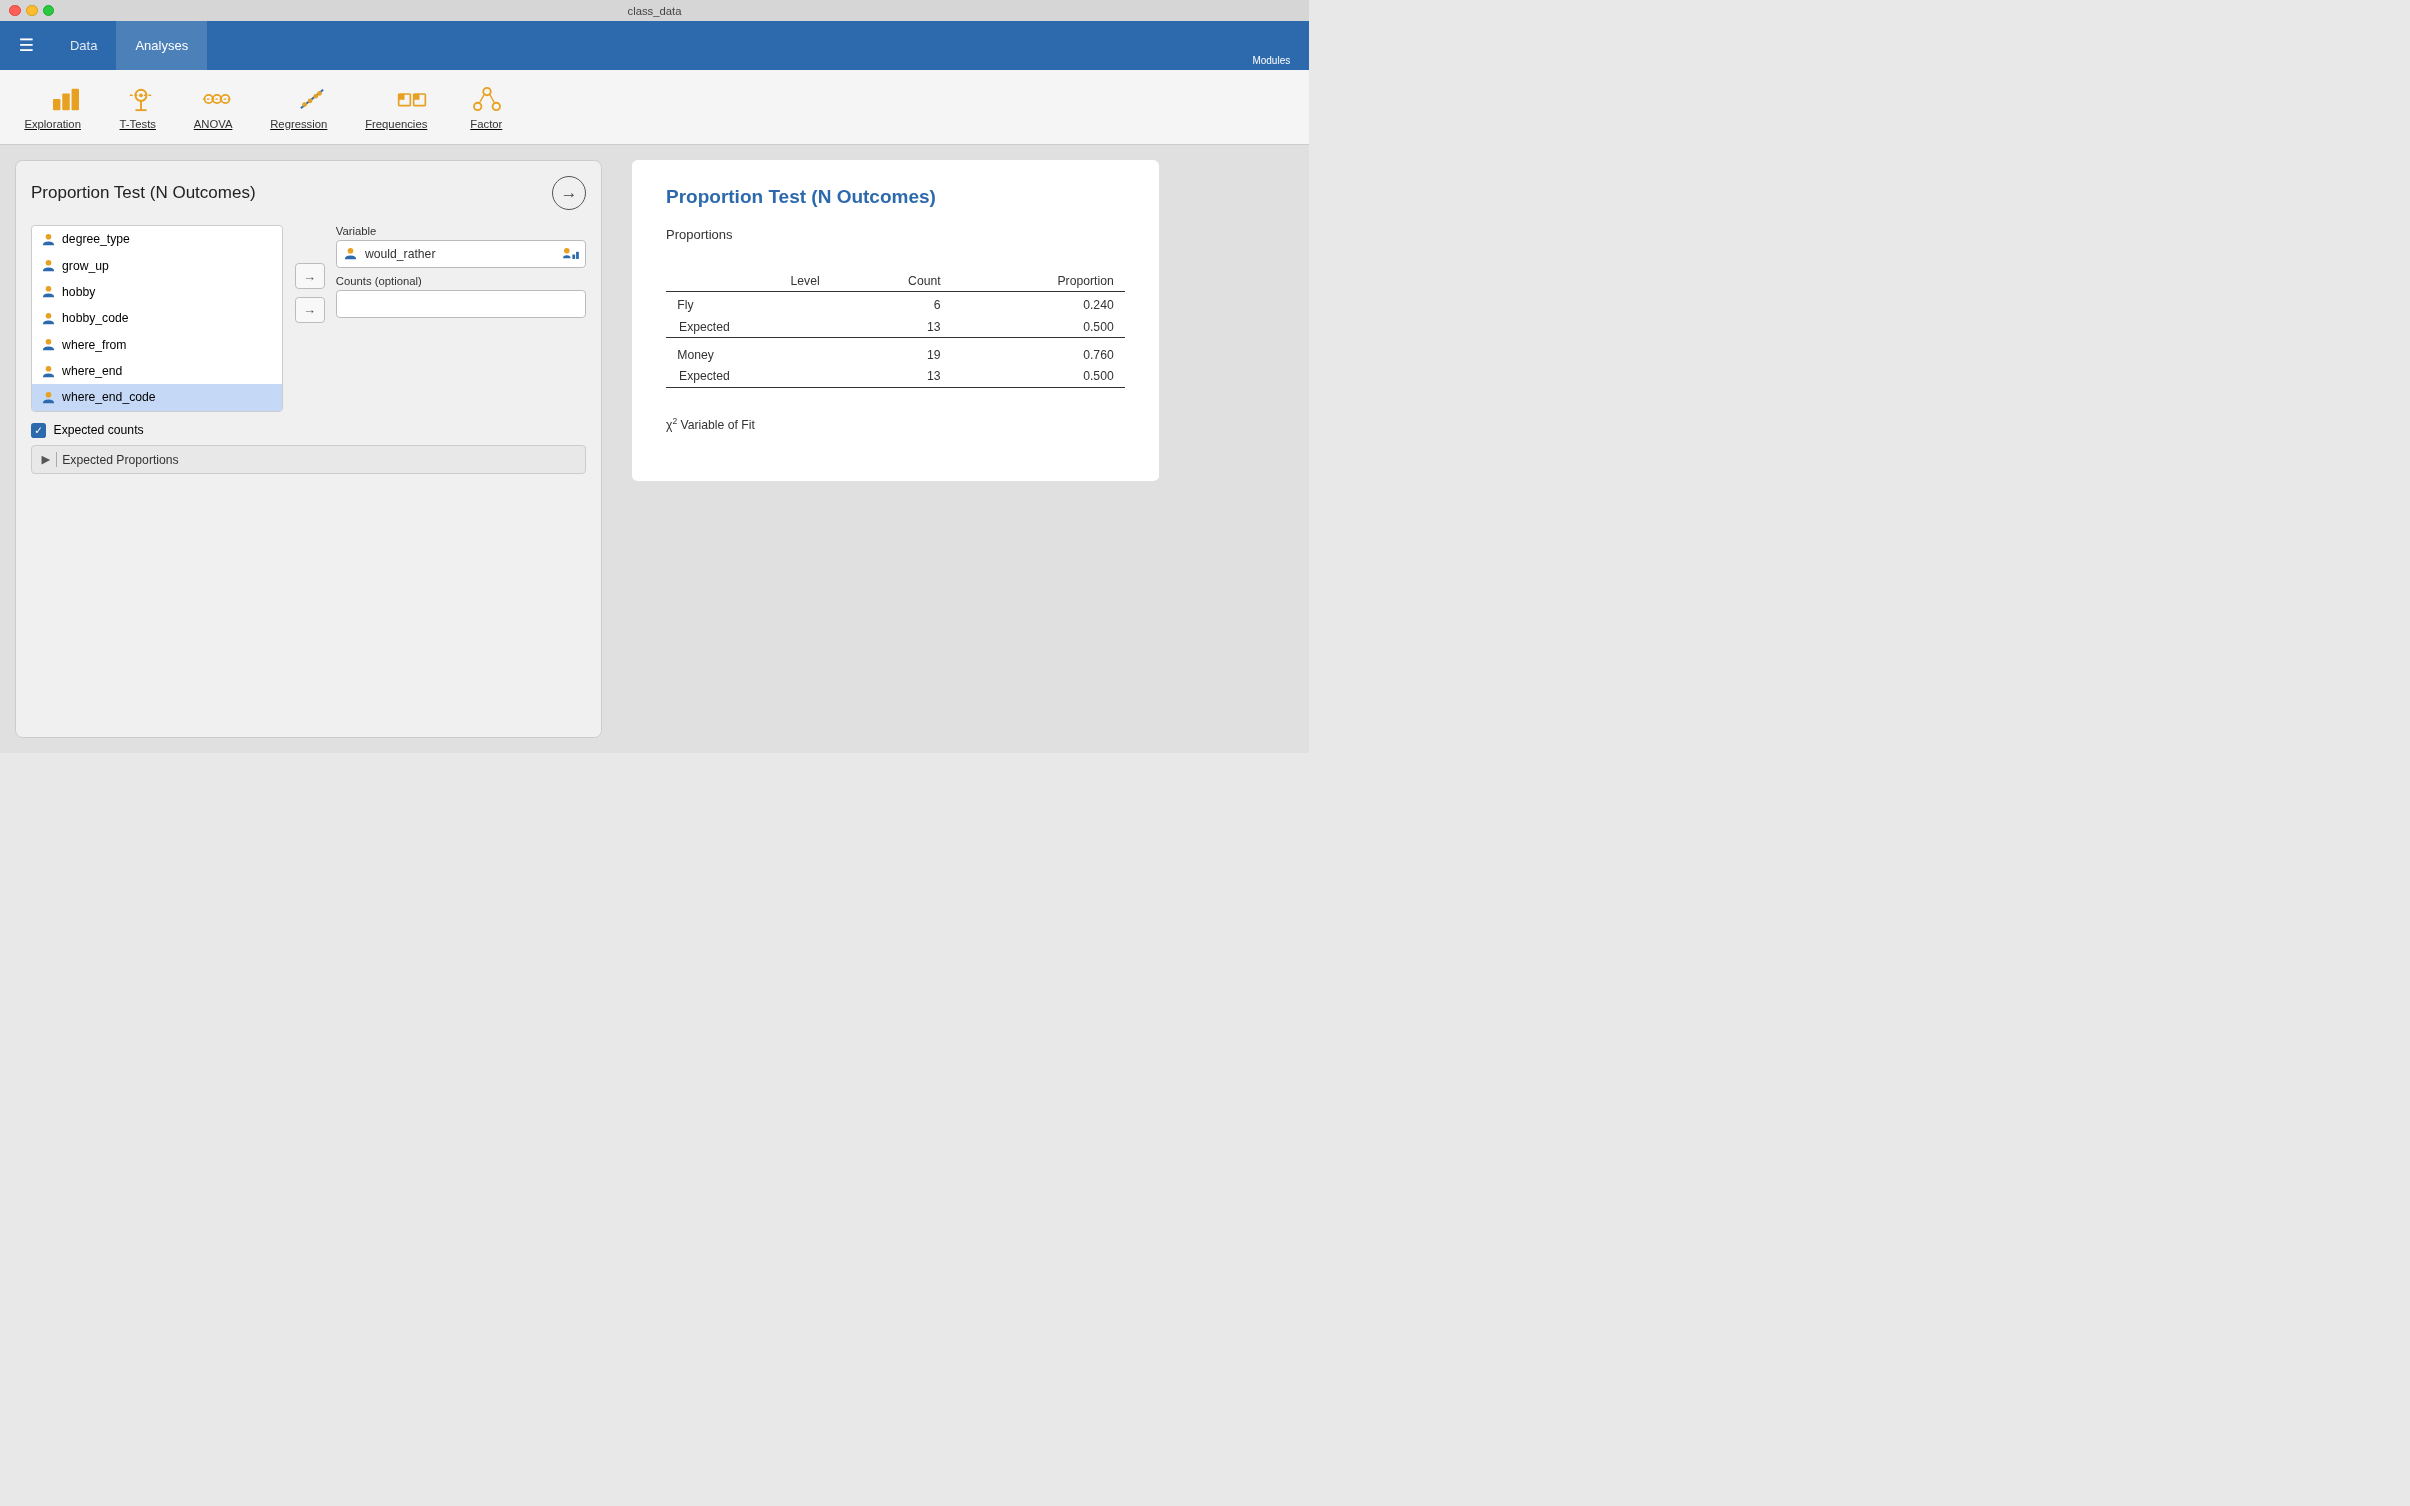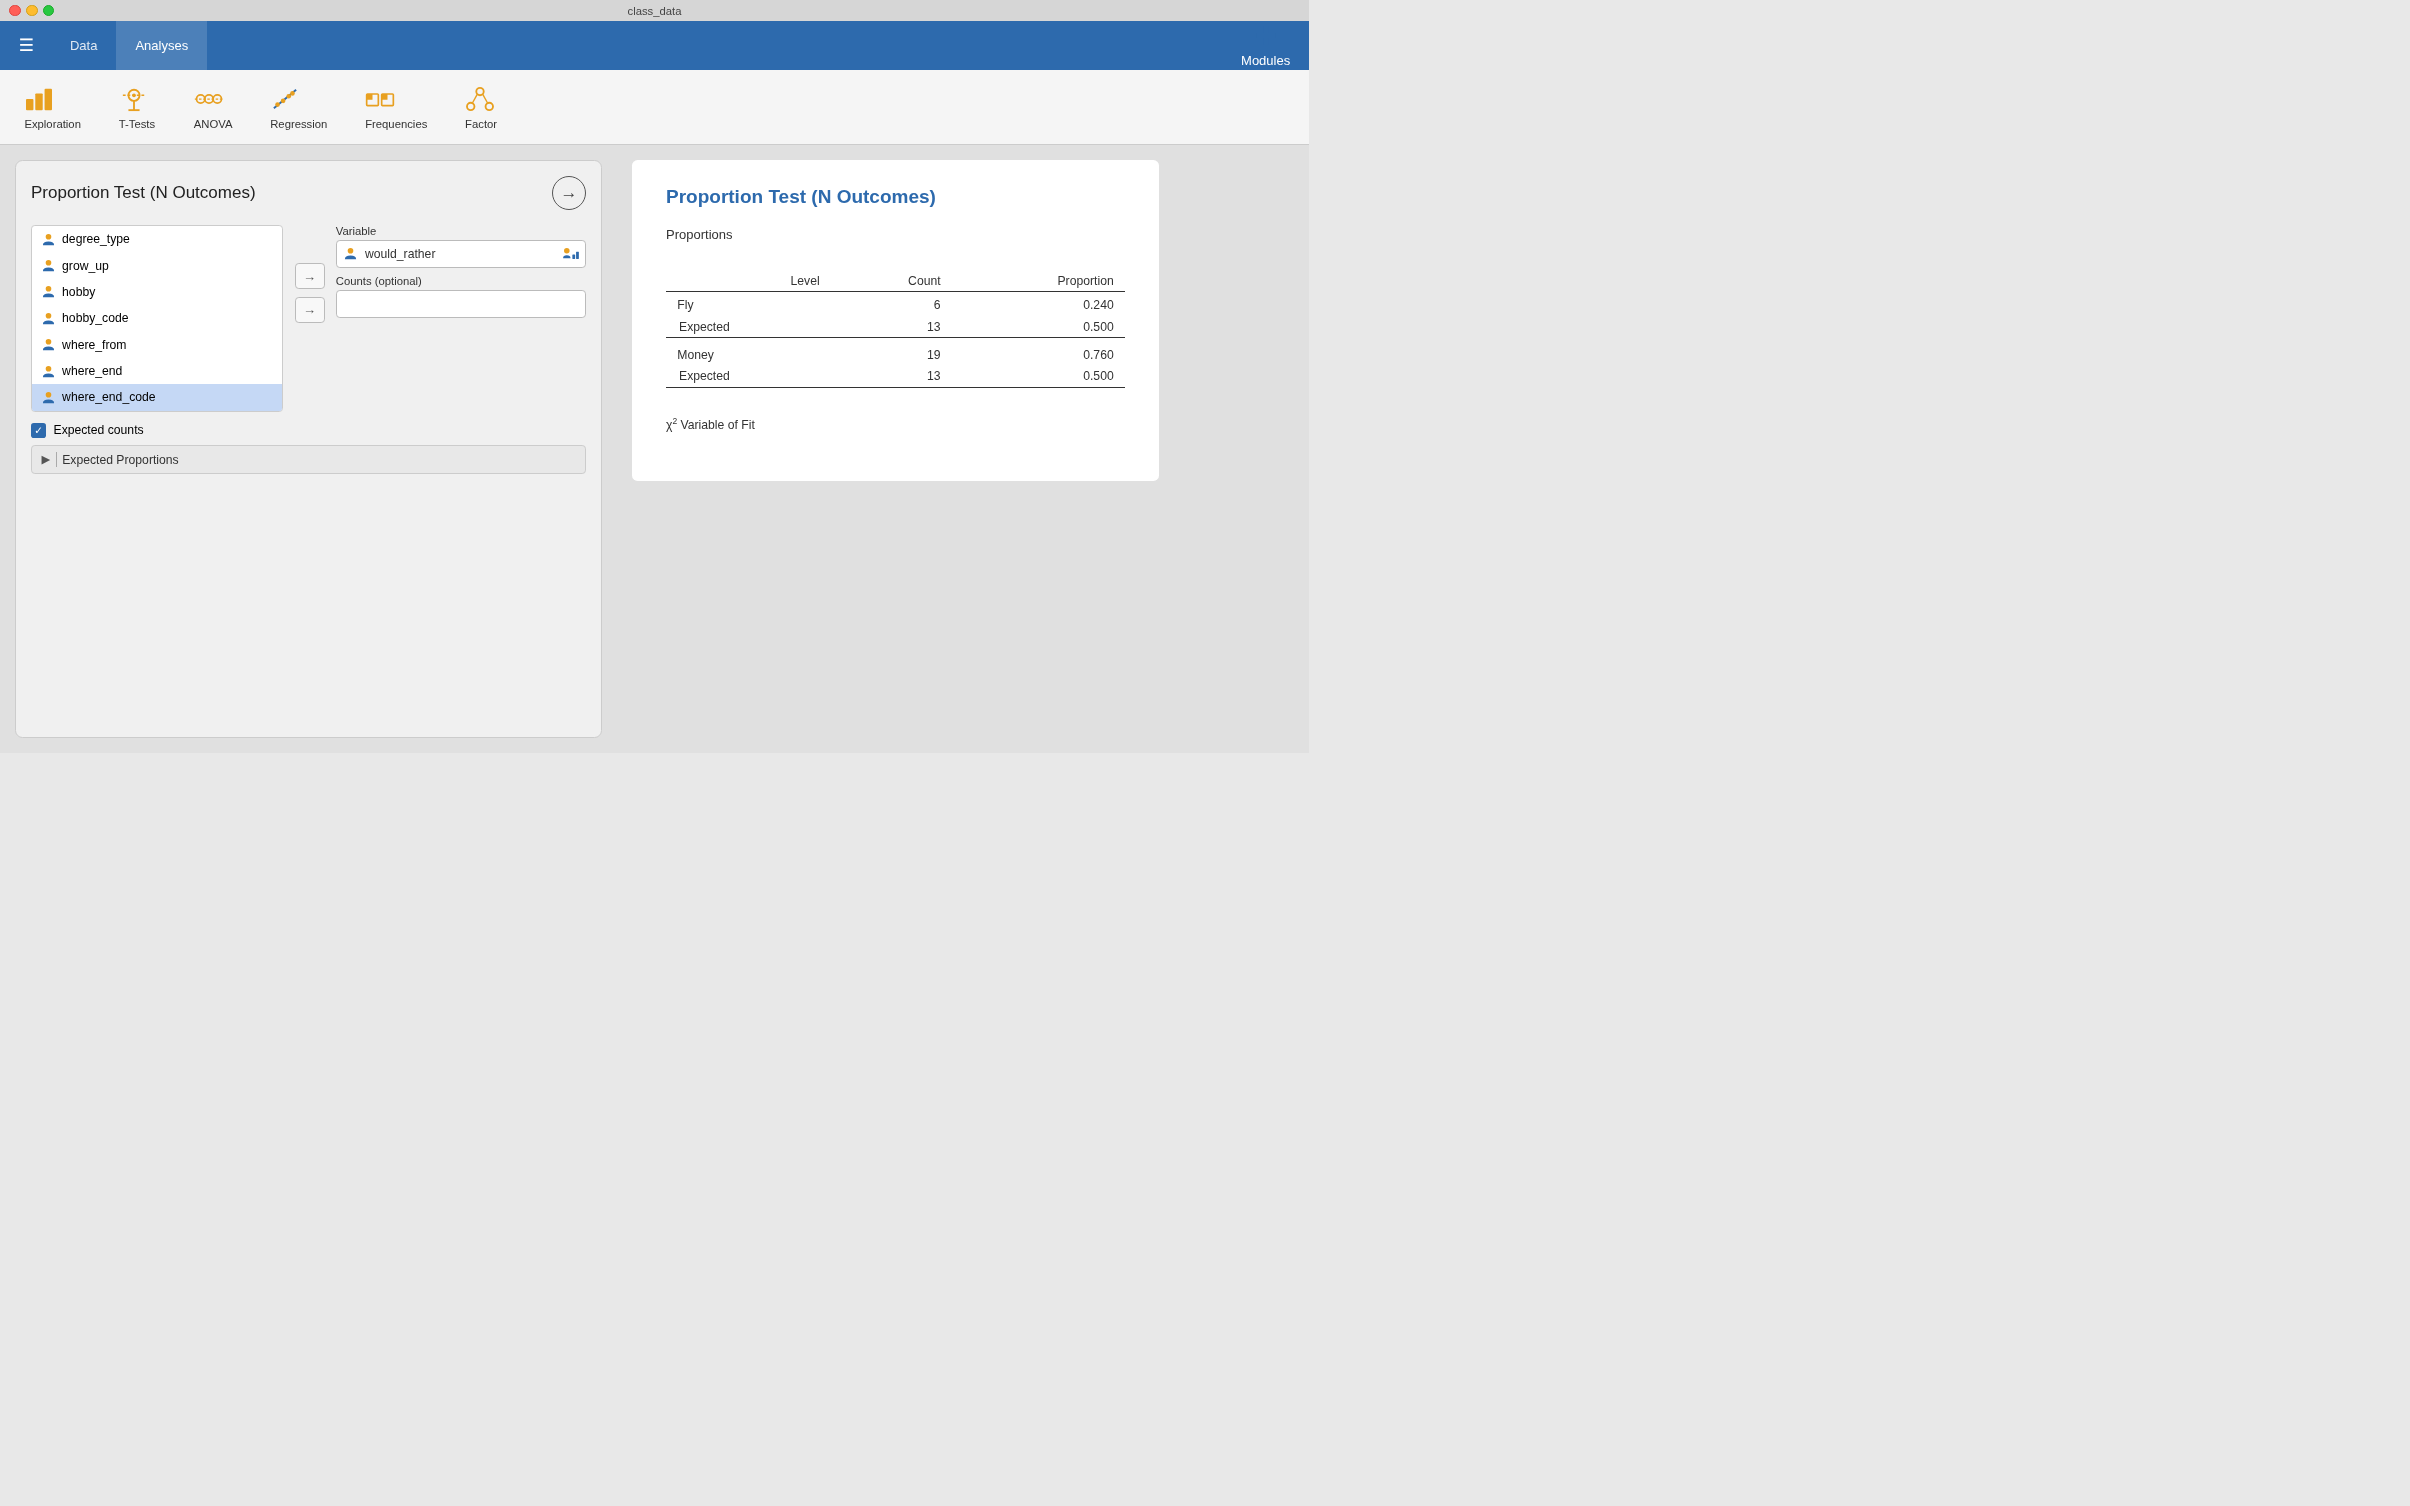--- a/index.html
+++ b/index.html
@@ -88,26 +88,27 @@
       background: #f5f5f5;
       border-bottom: 0.9px solid #ccc;
       display: flex;
       align-items: center;
       padding: 0 15px;
       gap: 19px;
     }
     .toolbar-item {
       display: flex;
       flex-direction: column;
-      align-items: flex-start;
+      align-items: flex-end;
       gap: 3.8px;
       cursor: pointer;
       padding: 5.6px 9.4px;
       border-radius: 5.6px;
       min-width: 56px;
+      text-decoration: underline;
     }
     .toolbar-icon {
       width: 30px;
       height: 30px;
       display: flex;
       align-items: center;
       justify-content: center;
     }
     .toolbar-label {
       font-size: 11.3px;
@@ -381,21 +382,21 @@
 </div>
 
 <div class="nav-bar">
   <span class="nav-menu-btn">☰</span>
   <div class="nav-tabs">
     <div class="nav-tab">Data</div>
     <div class="nav-tab active">Analyses</div>
   </div>
   <div class="nav-right modules-btn">
     <span class="modules-plus">✚</span>
-    <span style="color:white;font-size:13px;">Modules</span>
+    <span style="color:white;font-size:10px;">Modules</span>
   </div>
 </div>
 
 <div class="toolbar">
 
   <div class="toolbar-item">
     <div class="toolbar-icon">
       <svg width="30" height="26" viewBox="0 0 32 28">
         <rect x="2" y="14" width="8" height="12" fill="#e8a020" rx="1"></rect>
         <rect x="12" y="8" width="8" height="18" fill="#e8a020" rx="1"></rect>

